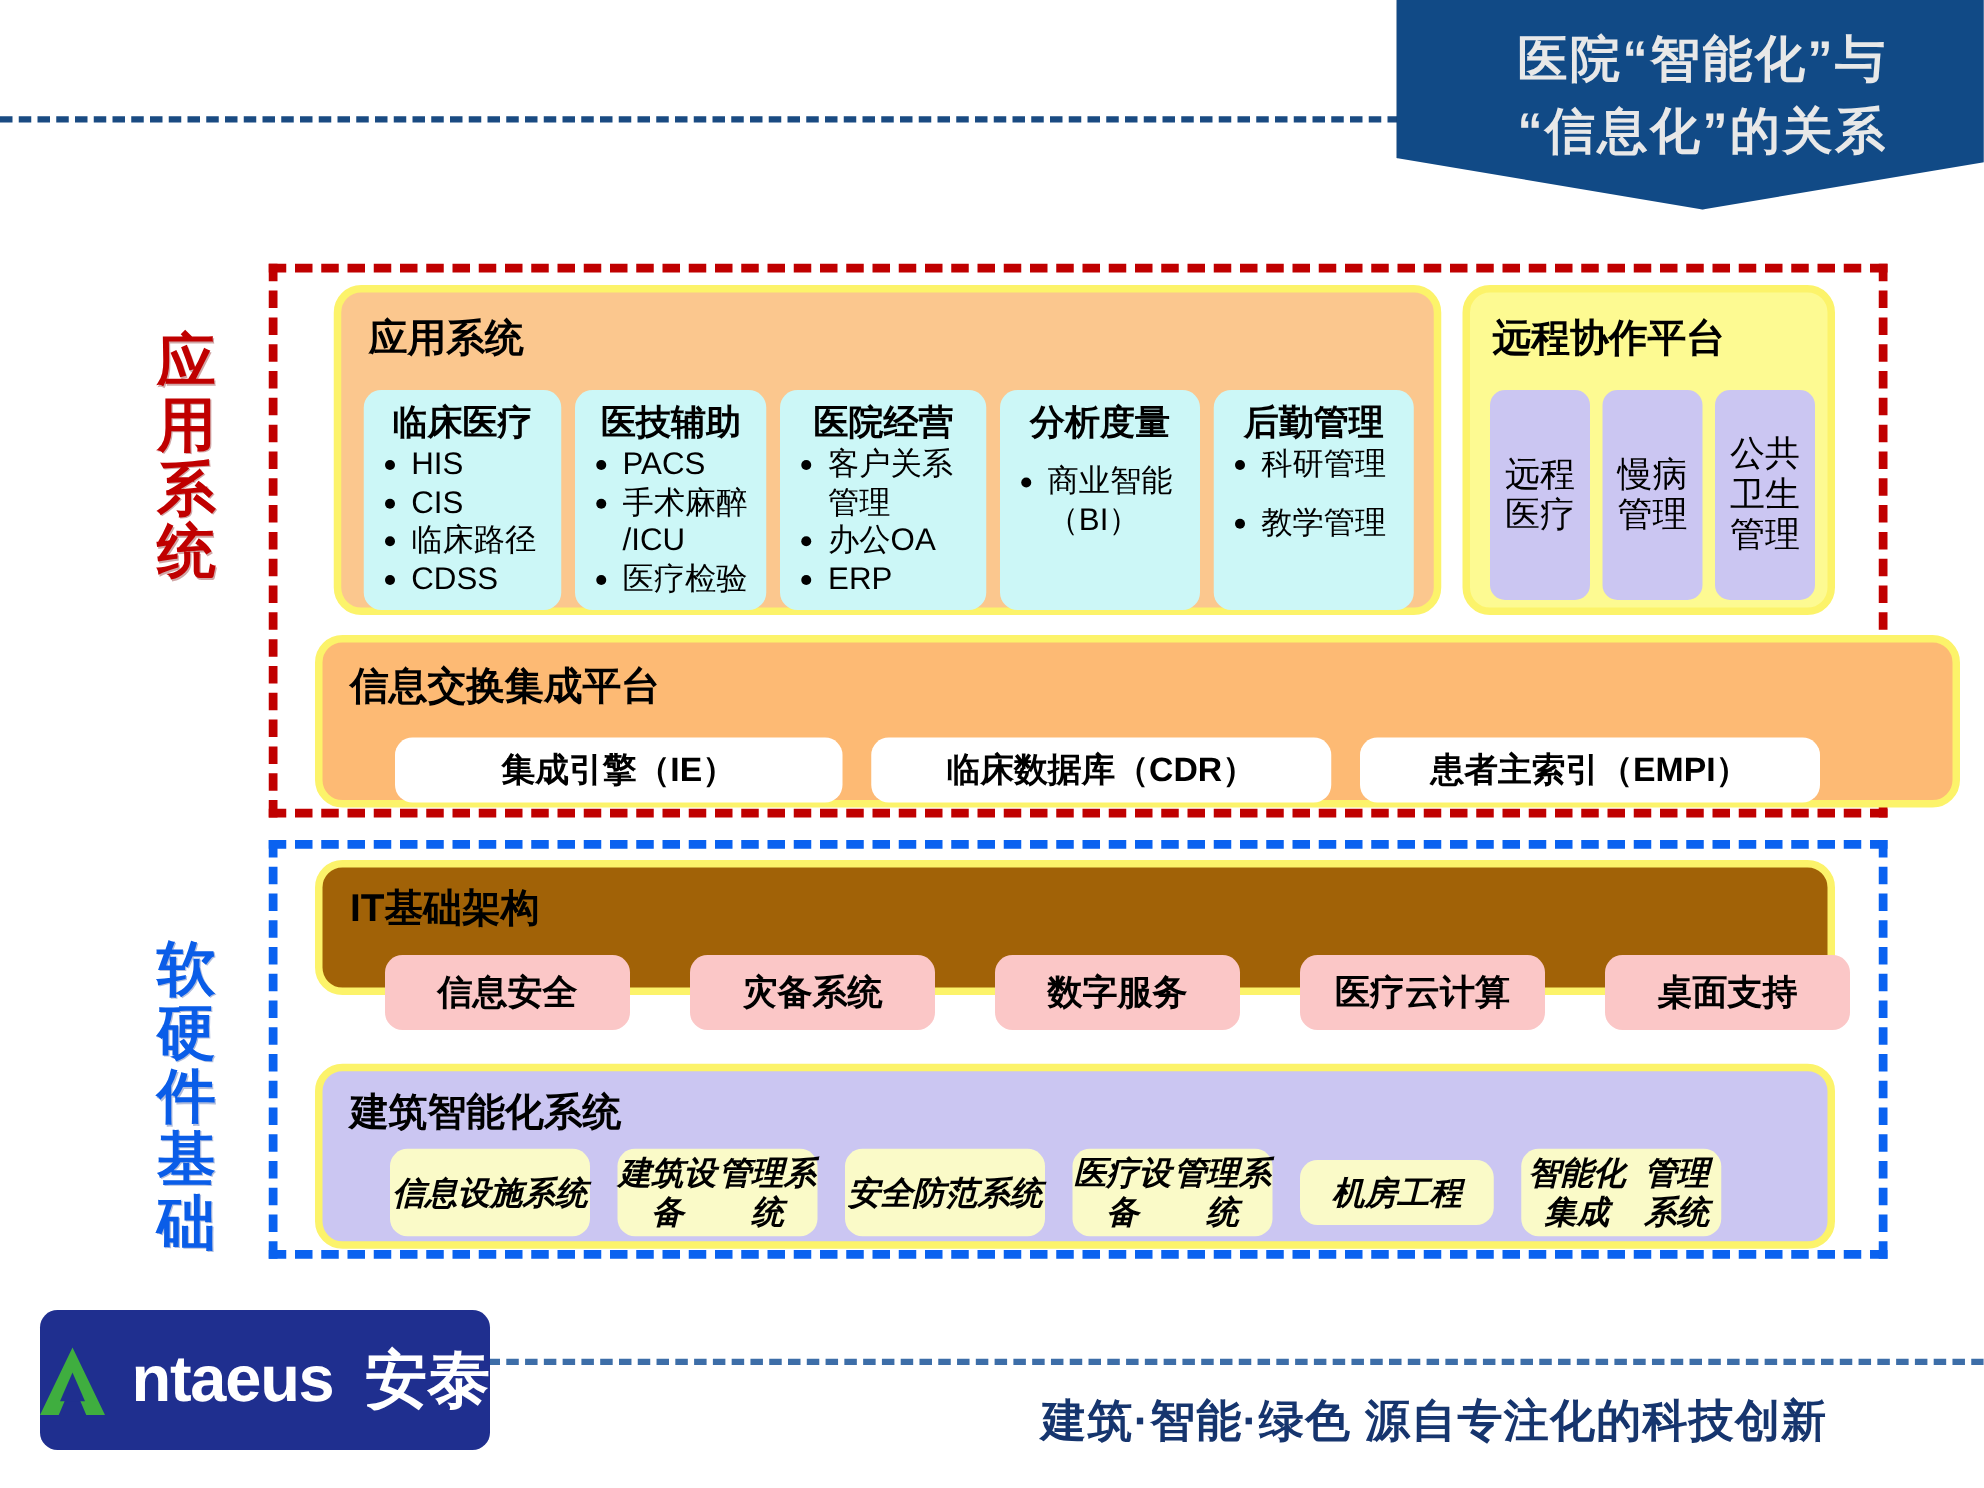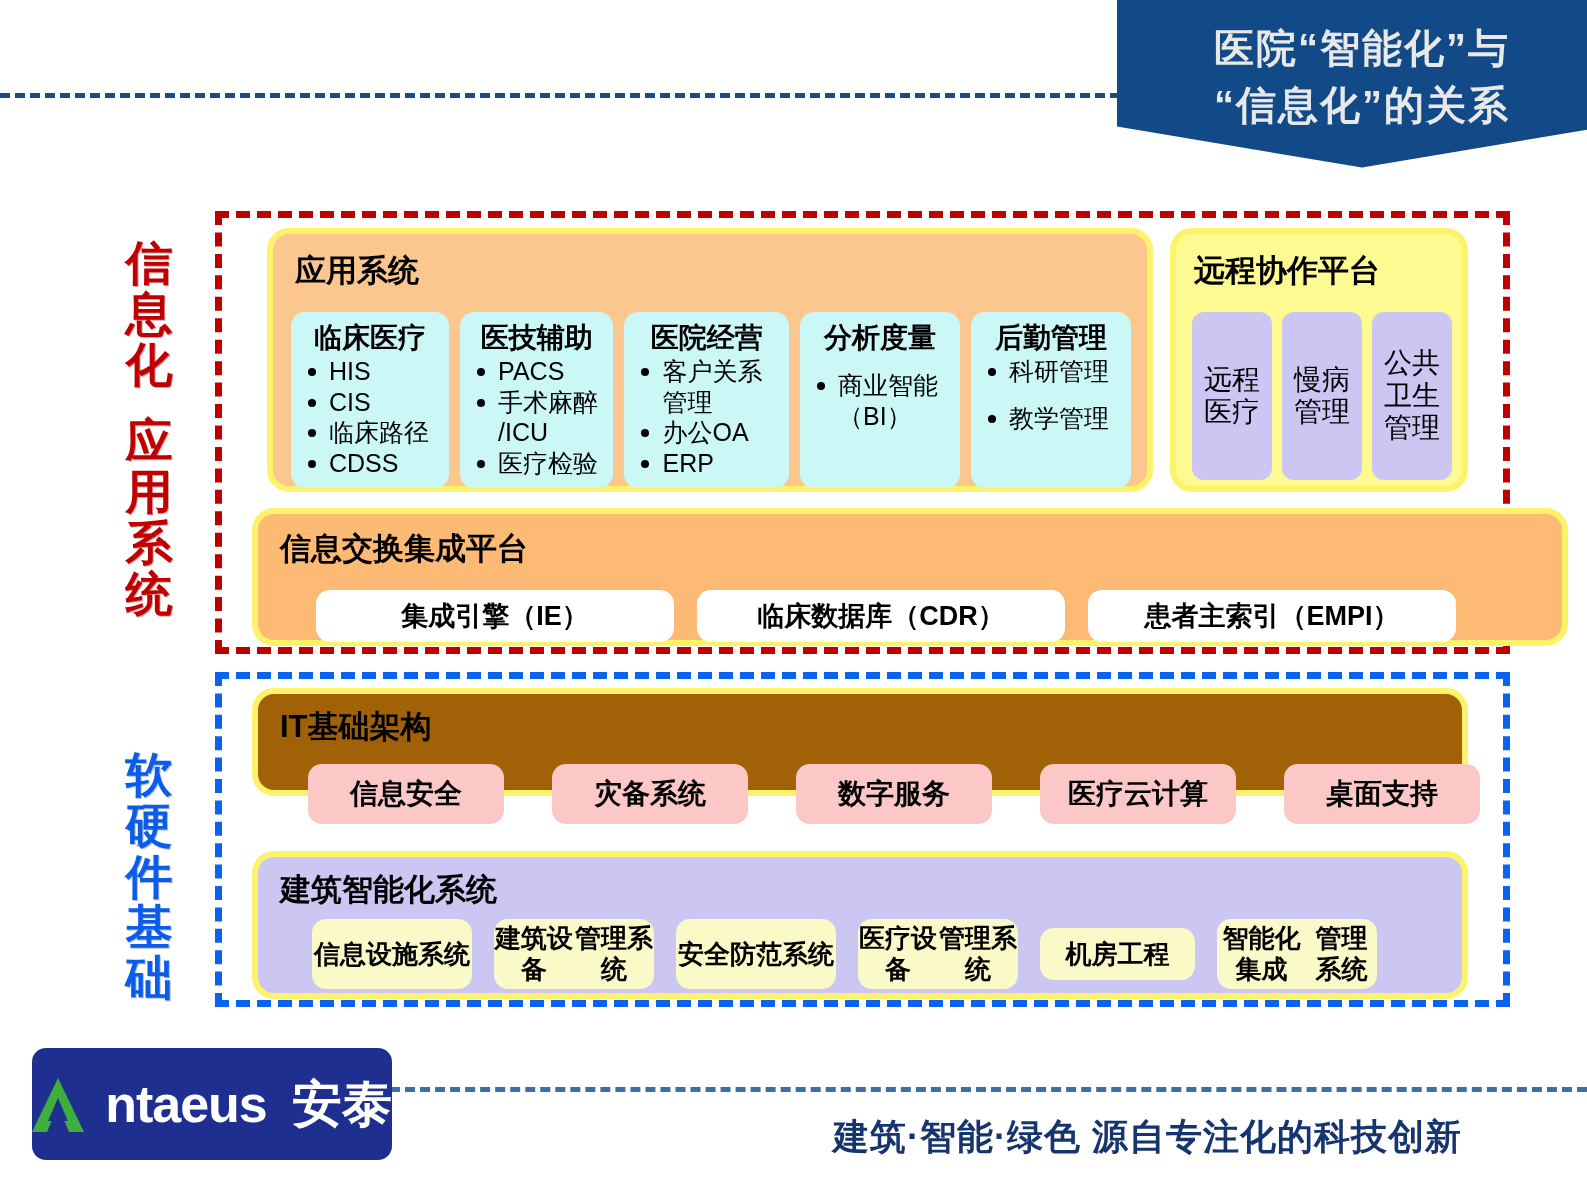--- a/index.html
+++ b/index.html
@@ -274,20 +274,21 @@
     background: #cbc6f2;
   }
   .p-build .panel-title { left: 22px; top: 12px; }
   .build-row {
     position: absolute;
     left: 54px;
     top: 62px;
     display: flex;
     gap: 22px;
     align-items: center;
+    font-style: italic;
   }
   .build-card {
     background: #fafac8;
     border-radius: 14px;
     width: 160px;
     height: 70px;
     display: flex;
     align-items: center;
     justify-content: center;
     text-align: center;
@@ -350,21 +351,20 @@
 
 <div class="rule-top"></div>
 <div class="rule-bottom"></div>
 
 <div class="title-banner">
   <div>医院“智能化”与</div>
   <div>“信息化”的关系</div>
 </div>
 
 <div class="side-label side-info">
-  <span>信息化</span>
   <span class="gap"></span>
   <span>应用系统</span>
 </div>
 <div class="side-label side-hard">
   <span>软硬件基础</span>
 </div>
 
 <div class="region region-info"></div>
 <div class="region region-hard"></div>
 

